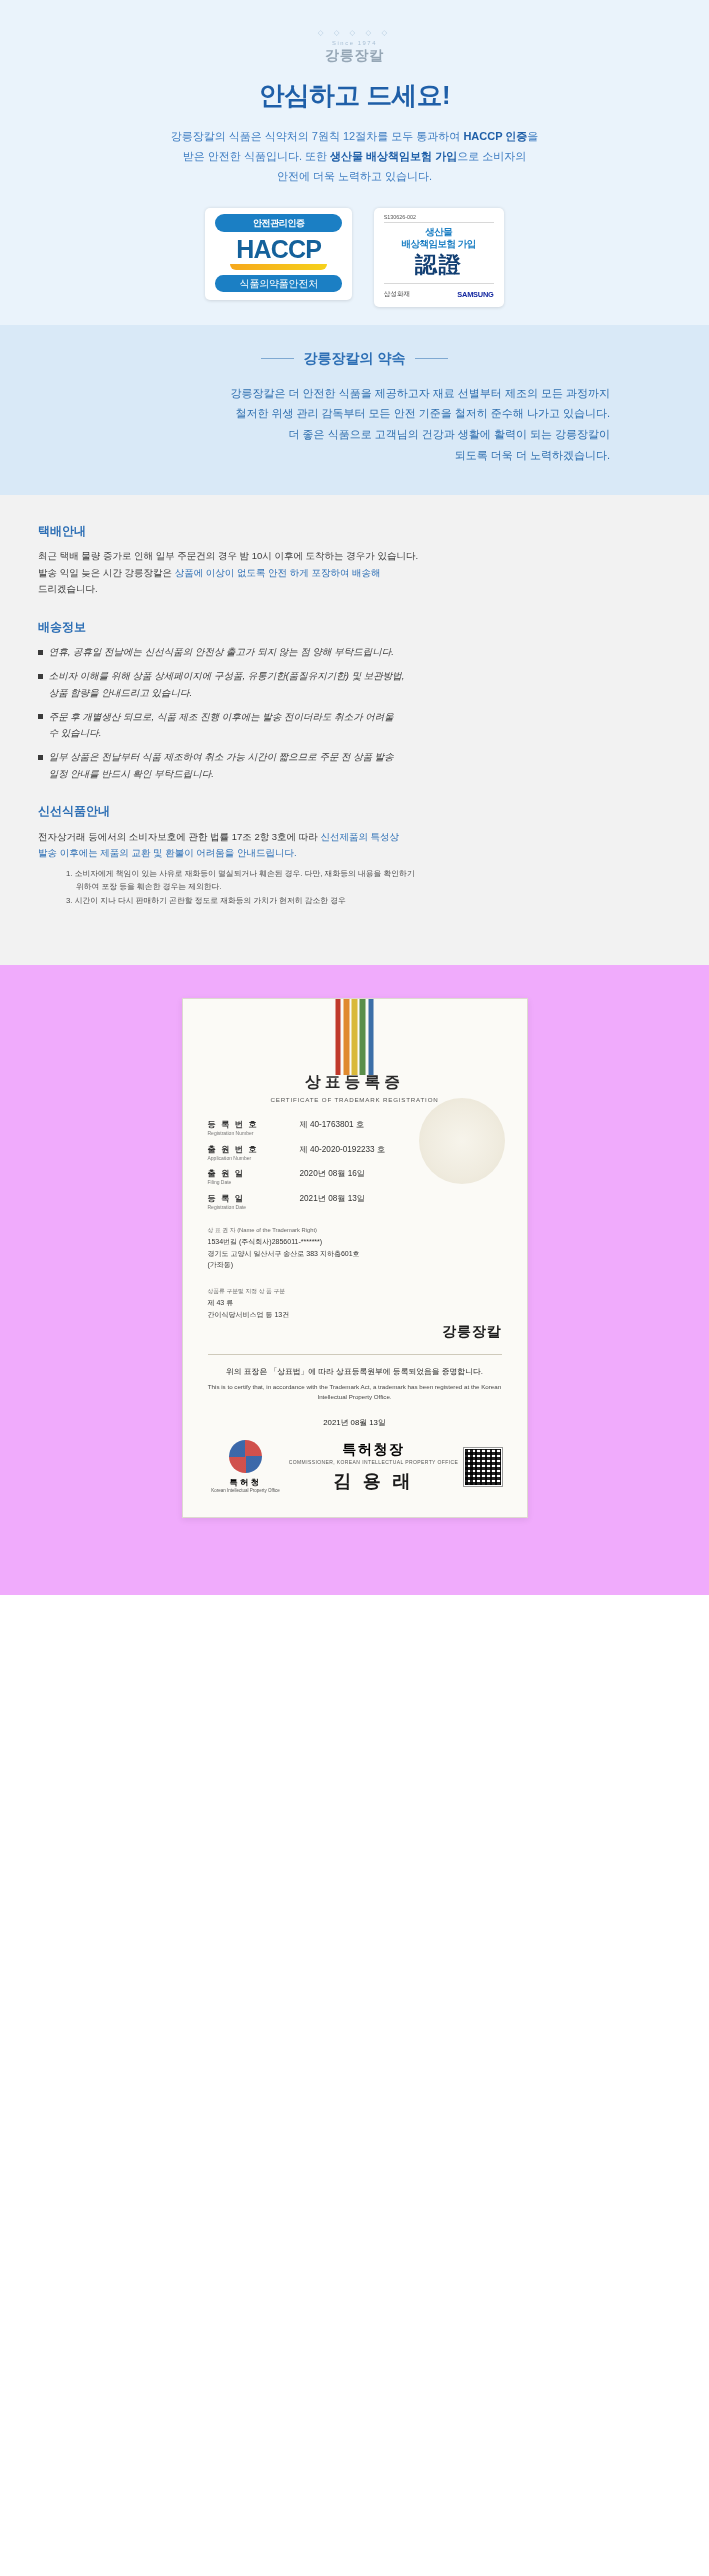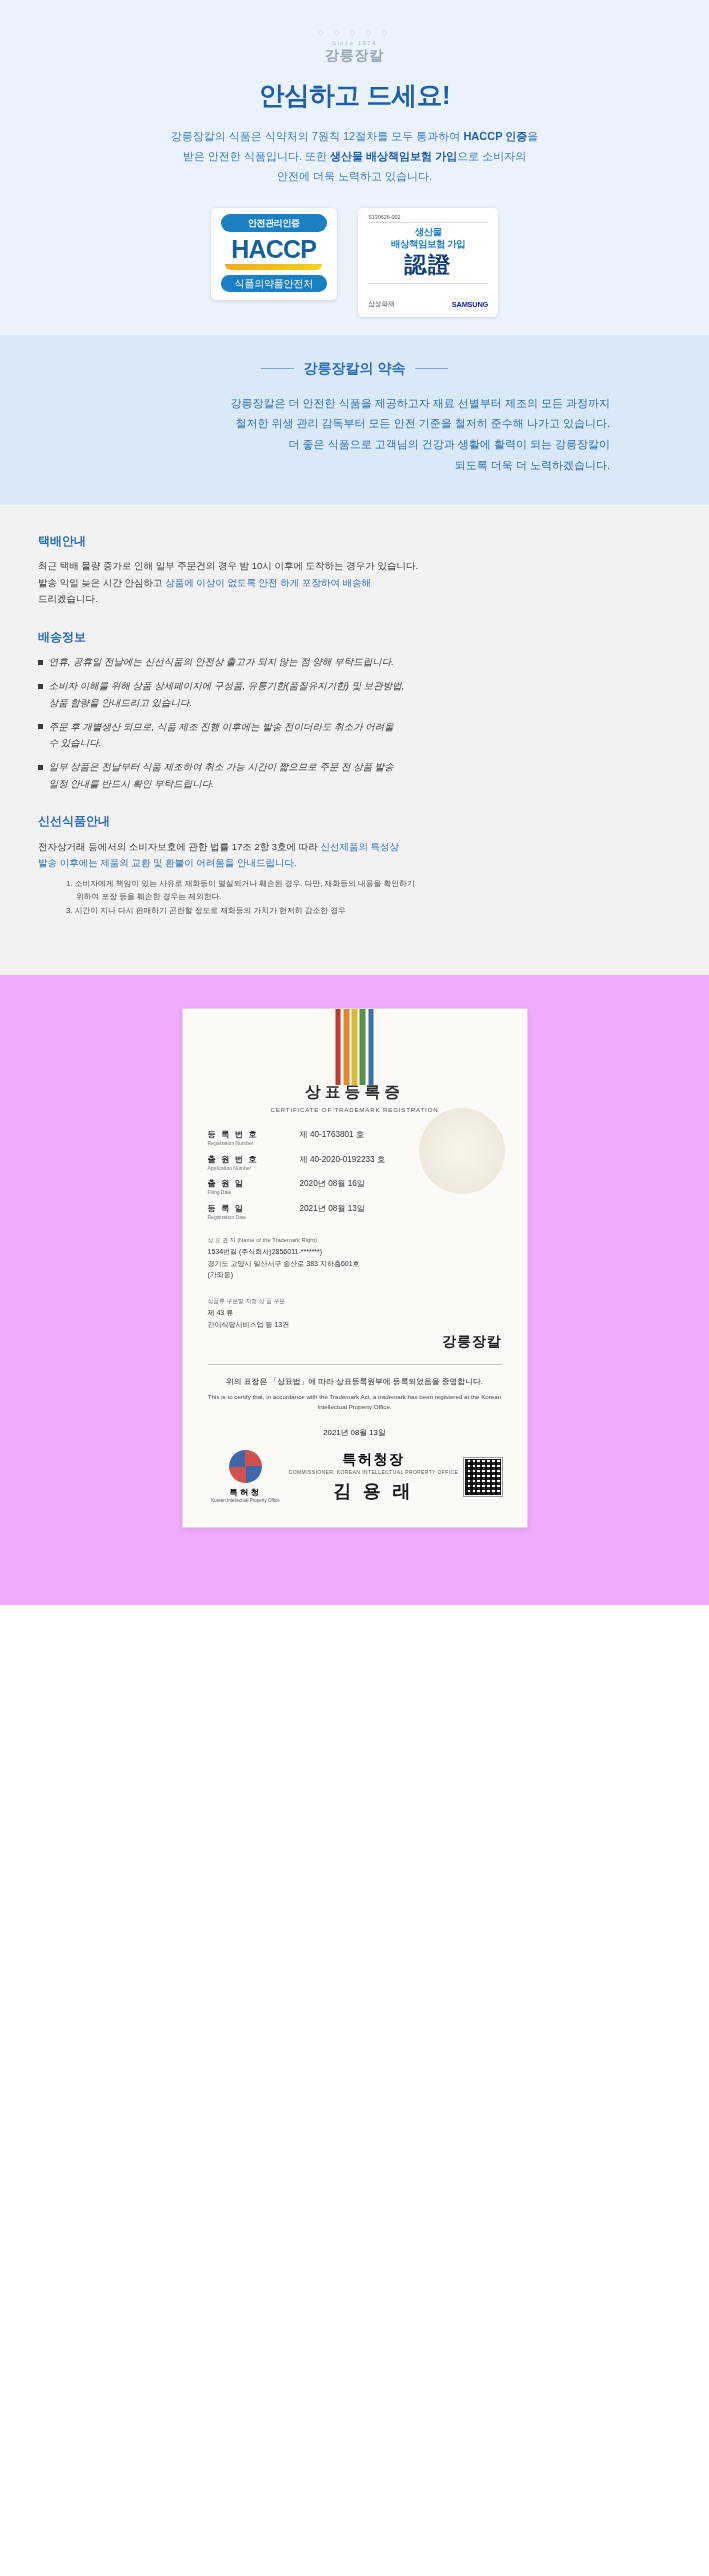--- a/index.html
+++ b/index.html
@@ -62,22 +62,22 @@
     gap: 21.4px;
     padding-bottom: 18px;
   }
   .badge {
     background: #fff;
     border-radius: 5px;
     box-shadow: 0 0.8px 3.3px rgba(0,0,0,.12);
     padding: 6.6px 10px 8.2px 10px;
     text-align: center;
   }
-  .badge-haccp { width: 126px; }
-  .badge-ins { width: 140px; }
+  .badge-haccp { width: 147px; }
+  .badge-ins { width: 130px; }
   .haccp-top {
     background: #1b7fc4;
     color: #fff;
     font-size: 9px;
     font-weight: bold;
     border-radius: 10px;
     padding: 2.5px 0;
     letter-spacing: -0.4px;
   }
   .haccp-word {
@@ -127,21 +127,21 @@
     letter-spacing: 1.6px;
     line-height: 26px;
     margin-top: 1.6px;
   }
   .ins-foot {
     display: flex;
     justify-content: space-between;
     align-items: center;
     border-top: 0.8px solid #d8d8d8;
     margin-top: 4.1px;
-    padding-top: 16px;
+    padding-top: 6px;
     font-size: 6.6px;
     color: #444;
   }
   .ins-foot .sams { font-weight: bold; color: #1428a0; font-size: 7.4px; letter-spacing: -0.2px;}
 
   
   .promise {
     background: #d9e9f7;
     text-align: right;
     padding: 25px 0 30px 0;
@@ -418,21 +418,21 @@
       <span>되도록 더욱 더 노력하겠습니다.</span>
     </div>
   </section>
 
   <section class="info">
 
     <div class="sec">
       <div class="sec-title">택배안내</div>
       <p>
         <span>최근 택배 물량 증가로 인해 일부 주문건의 경우 밤 10시 이후에 도착하는 경우가 있습니다.</span><br>
-        <span>발송 익일 늦은 시간 안심하고 </span><span class="hl">상품에 이상이 없도록 안전 하게 포장하여 배송해</span><br>
+        <span>발송 익일 늦은 시간 강릉장칼은 </span><span class="hl">상품에 이상이 없도록 안전 하게 포장하여 배송해</span><br>
         <span>드리겠습니다.</span>
       </p>
     </div>
 
     <div class="sec">
       <div class="sec-title">배송정보</div>
       <div class="bullet" style="white-space:pre-line;">연휴, 공휴일 전날에는 신선식품의 안전상 출고가 되지 않는 점 양해 부탁드립니다.</div>
       <div class="bullet" style="white-space:pre-line;">소비자 이해를 위해 상품 상세페이지에 구성품, 유통기한(품질유지기한) 및 보관방법,
 상품 함량을 안내드리고 있습니다.</div>
       <div class="bullet" style="white-space:pre-line;">주문 후 개별생산 되므로, 식품 제조 진행 이후에는 발송 전이더라도 취소가 어려울

